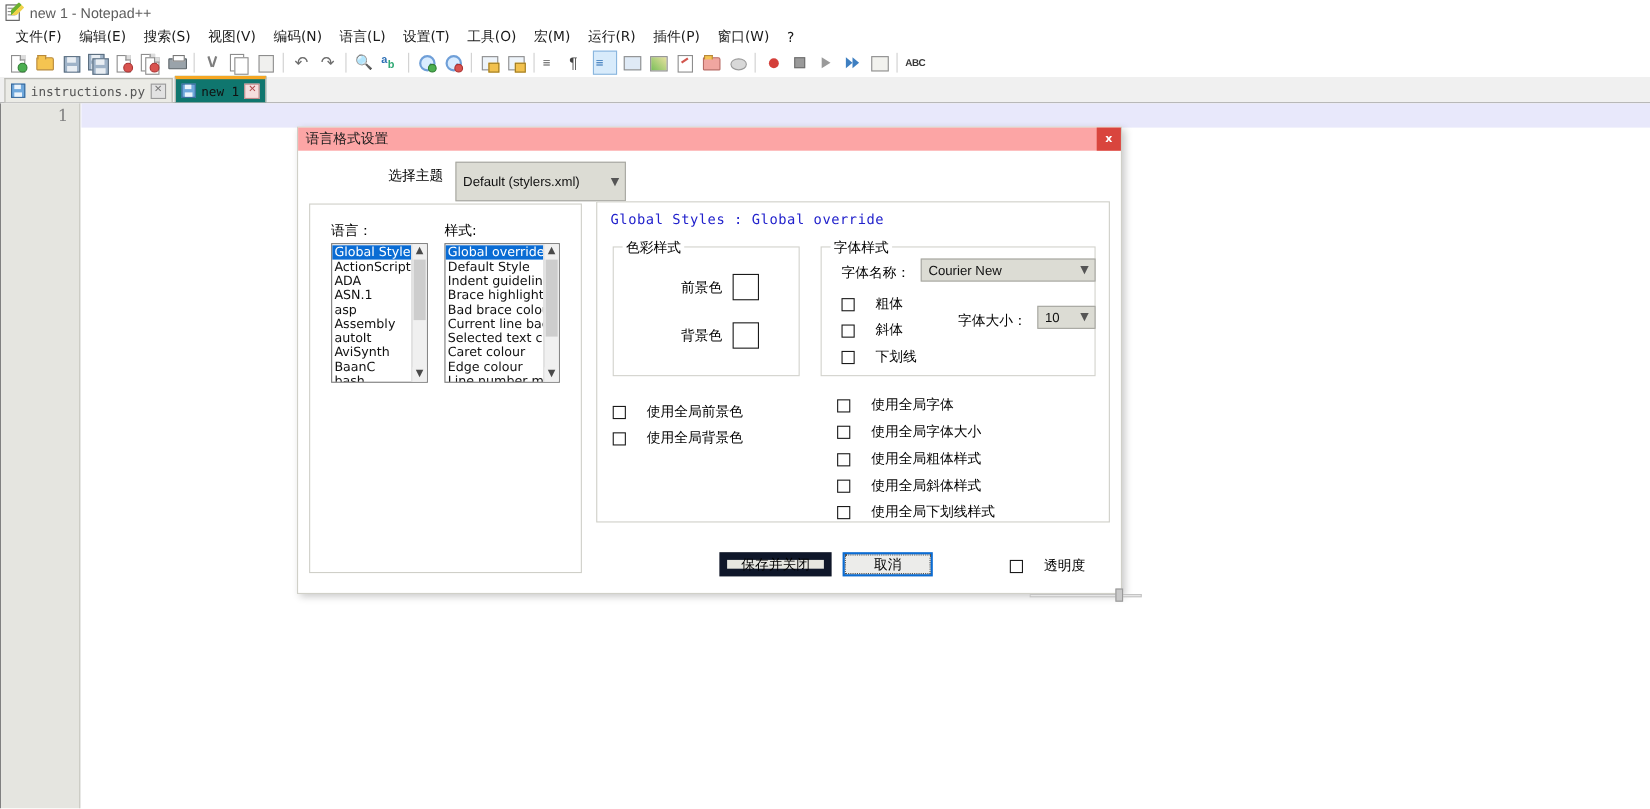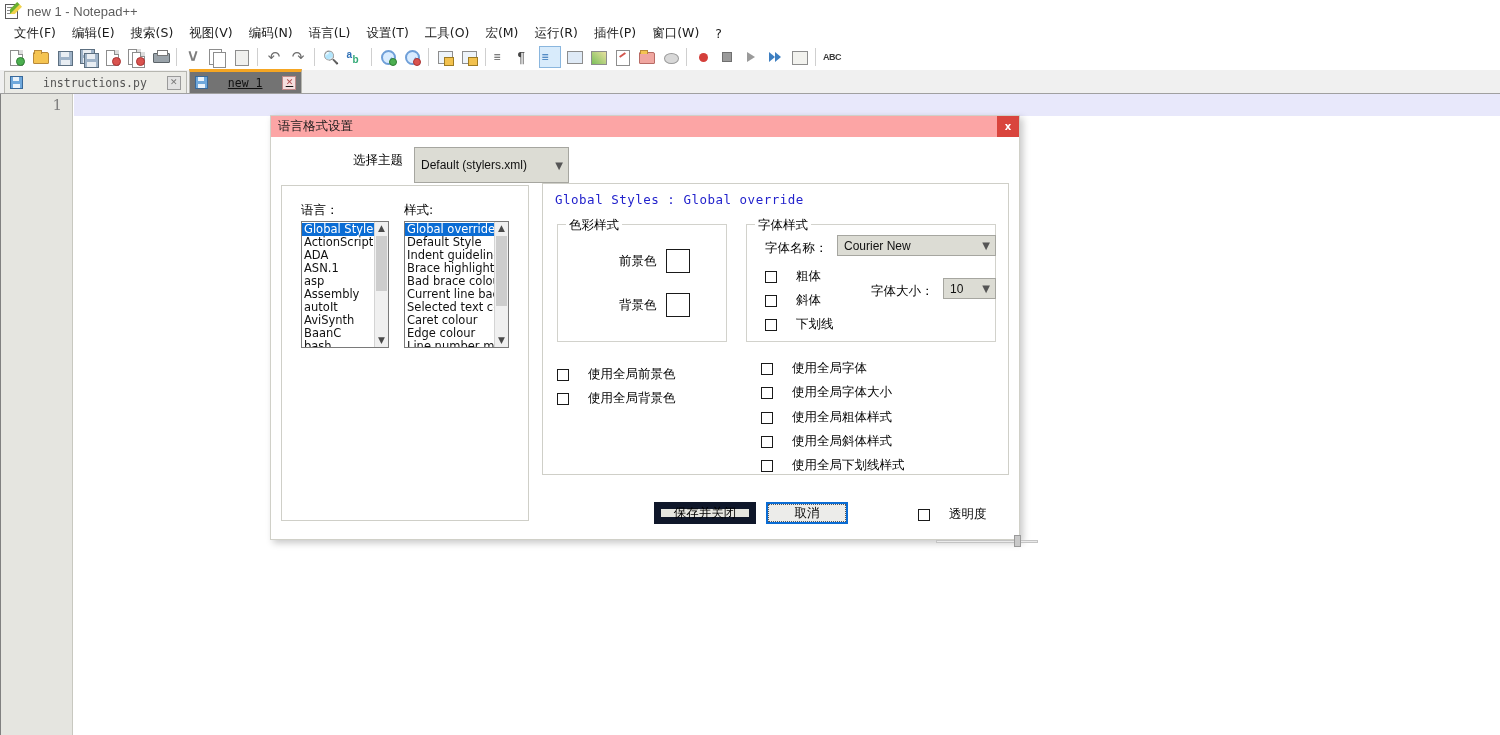--- a/index.html
+++ b/index.html
@@ -94,27 +94,27 @@
   .abc{font-size:9px;font-weight:bold;color:#3a3a3a;letter-spacing:-0.5px;}
   .abc u{text-decoration:none;display:block;border-bottom:2px wavy #d43f3a;}
 
   
   #tabbar{
     position:absolute;left:0;top:70px;width:1500px;height:24px;
     background:#f0f0f0;border-bottom:1px solid #a0a0a0;box-sizing:border-box;
     display:flex;align-items:flex-end;padding-left:4px;
   }
   .tab{
-    height:22px;display:flex;align-items:center;gap:20px;padding:0 5px;
+    height:22px;display:flex;align-items:center;gap:5px;padding:0 5px;
     background:#ebebe6;border:1px solid #b6b6b0;border-bottom:0;
     box-sizing:border-box;font-family:"DejaVu Sans Mono","Liberation Mono",monospace;font-size:11.5px;
     color:#555;margin-right:2px;
   }
   .tab.active{
-    background:#737373;border-top:3px solid #f5a623;color:#111;height:24px;text-decoration:underline;
+    background:#0f766e;border-top:3px solid #f5a623;color:#111;height:24px;
   }
   .tab .tabicon{
     width:11px;height:11px;background:#6fa8dc;border:1px solid #39699a;position:relative;flex:0 0 auto;
   }
   .tab .tabicon:before{content:"";position:absolute;left:2px;top:0;width:6px;height:4px;background:#eaf3fb;}
   .tab .tabicon:after{content:"";position:absolute;left:2px;bottom:0;width:7px;height:4px;background:#eaf3fb;}
   .tab .tabclose{
     width:12px;height:12px;border:1px solid #9a9a9a;background:#e2e2e2;color:#777;
     font-size:9px;line-height:10px;text-align:center;font-family:"DejaVu Sans",sans-serif;
     flex:0 0 auto;

